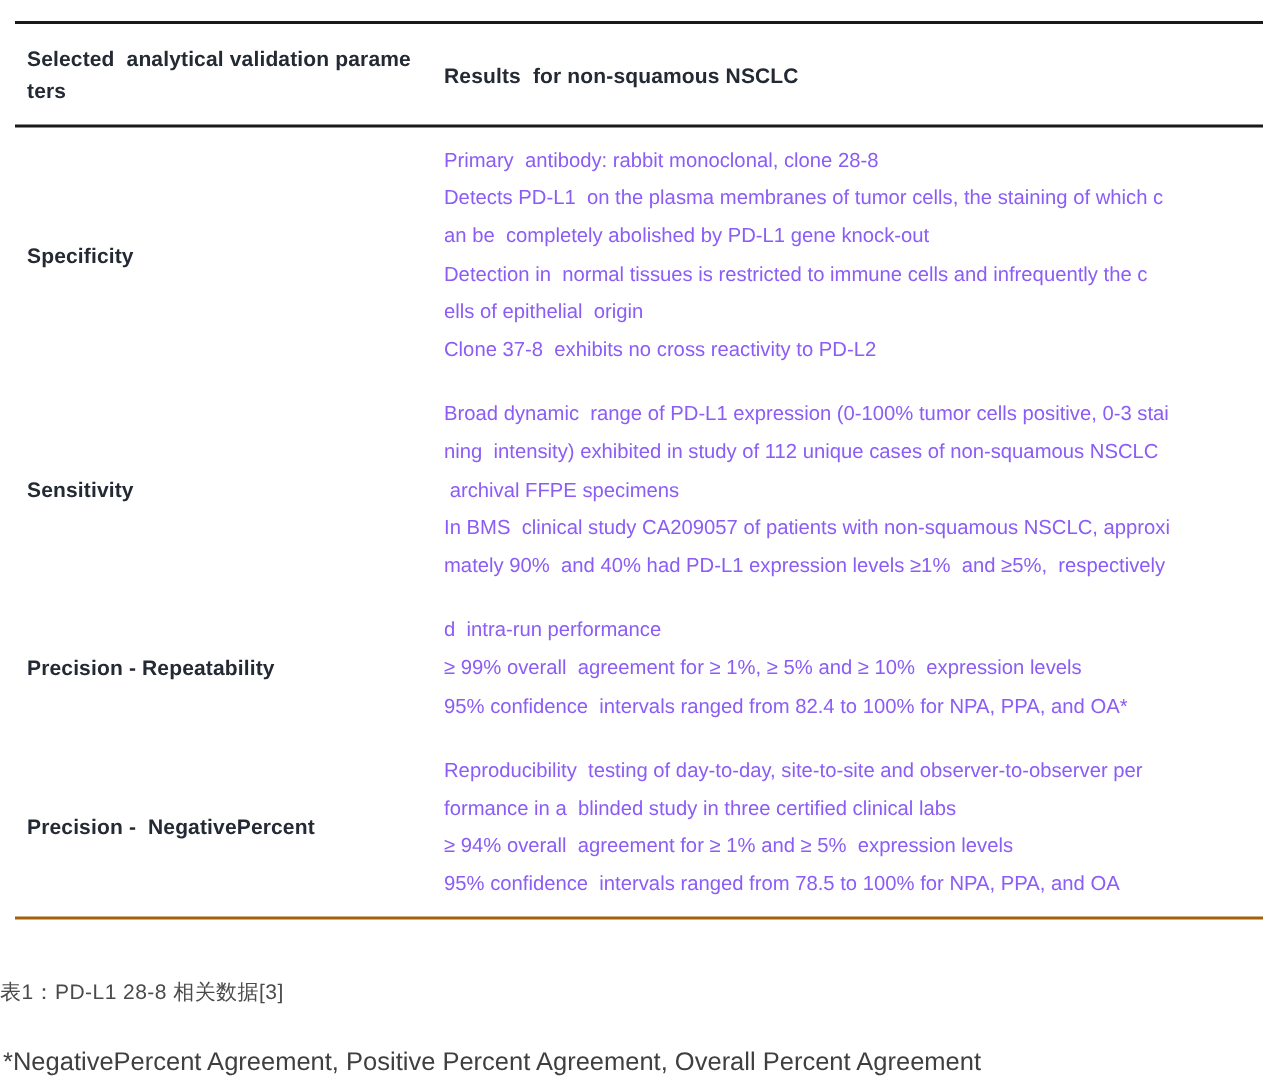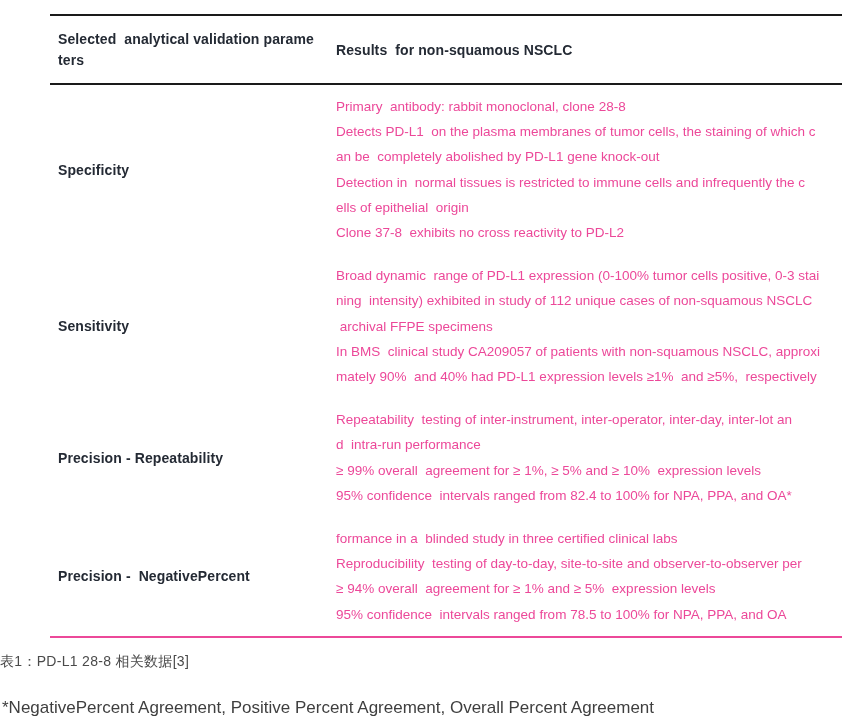--- a/index.html
+++ b/index.html
@@ -12,22 +12,21 @@
     font-family: "Liberation Sans", "DejaVu Sans", sans-serif;
     color: #58595b;
     overflow: hidden;
   }
   .table-wrap {
     position: absolute;
     left: 10px;
     right: 9px;
     top: 14px;
     border-top: 2px solid #1a1a1a;
-    border-bottom: 2px solid #ec4899;
-    margin-left: 40px;
+    border-bottom: 2px solid #a16207;
   }
   .header-row {
     display: flex;
     align-items: center;
     min-height: 69px;
     border-bottom: 2px solid #1a1a1a;
   }
   .param-col {
     width: 286px;
     flex: 0 0 286px;
@@ -68,21 +67,21 @@
     white-space: pre;
     letter-spacing: 0.1px;
   }
   .results-cell {
     flex: 1 1 auto;
     padding: 9px 0 9px 0;
   }
   .result-line {
     font-size: 13.5px;
     line-height: 25.2px;
-    color: #ec4899;
+    color: #8b5cf6;
     white-space: pre;
   }
   .caption {
     position: absolute;
     left: 0;
     right: 0;
     top: 653px;
     text-align: left;
     font-size: 14px;
     color: #4a4a4a;
@@ -129,31 +128,30 @@
             <div class="result-line">Broad dynamic  range of PD-L1 expression (0-100% tumor cells positive, 0-3 stai</div>
             <div class="result-line">ning  intensity) exhibited in study of 112 unique cases of non-squamous NSCLC</div>
             <div class="result-line"> archival FFPE specimens</div>
             <div class="result-line">In BMS  clinical study CA209057 of patients with non-squamous NSCLC, approxi</div>
             <div class="result-line">mately 90%  and 40% had PD-L1 expression levels ≥1%  and ≥5%,  respectively</div>
           </div>
         </div>
         <div class="row">
           <div class="param-cell">Precision - Repeatability</div>
           <div class="results-cell">
-            <div class="result-line">Repeatability  testing of inter-instrument, inter-operator, inter-day, inter-lot an</div>
             <div class="result-line">d  intra-run performance</div>
             <div class="result-line">≥ 99% overall  agreement for ≥ 1%, ≥ 5% and ≥ 10%  expression levels</div>
             <div class="result-line">95% confidence  intervals ranged from 82.4 to 100% for NPA, PPA, and OA*</div>
           </div>
         </div>
         <div class="row">
           <div class="param-cell">Precision -  NegativePercent</div>
           <div class="results-cell">
+            <div class="result-line">Reproducibility  testing of day-to-day, site-to-site and observer-to-observer per</div>
             <div class="result-line">formance in a  blinded study in three certified clinical labs</div>
-            <div class="result-line">Reproducibility  testing of day-to-day, site-to-site and observer-to-observer per</div>
             <div class="result-line">≥ 94% overall  agreement for ≥ 1% and ≥ 5%  expression levels</div>
             <div class="result-line">95% confidence  intervals ranged from 78.5 to 100% for NPA, PPA, and OA</div>
           </div>
         </div>
       </div>
   </div>
 
   <div class="caption">表1：PD-L1 28-8 相关数据[3]</div>
 
   <div class="footnote">*NegativePercent Agreement, Positive Percent Agreement, Overall Percent Agreement</div>

